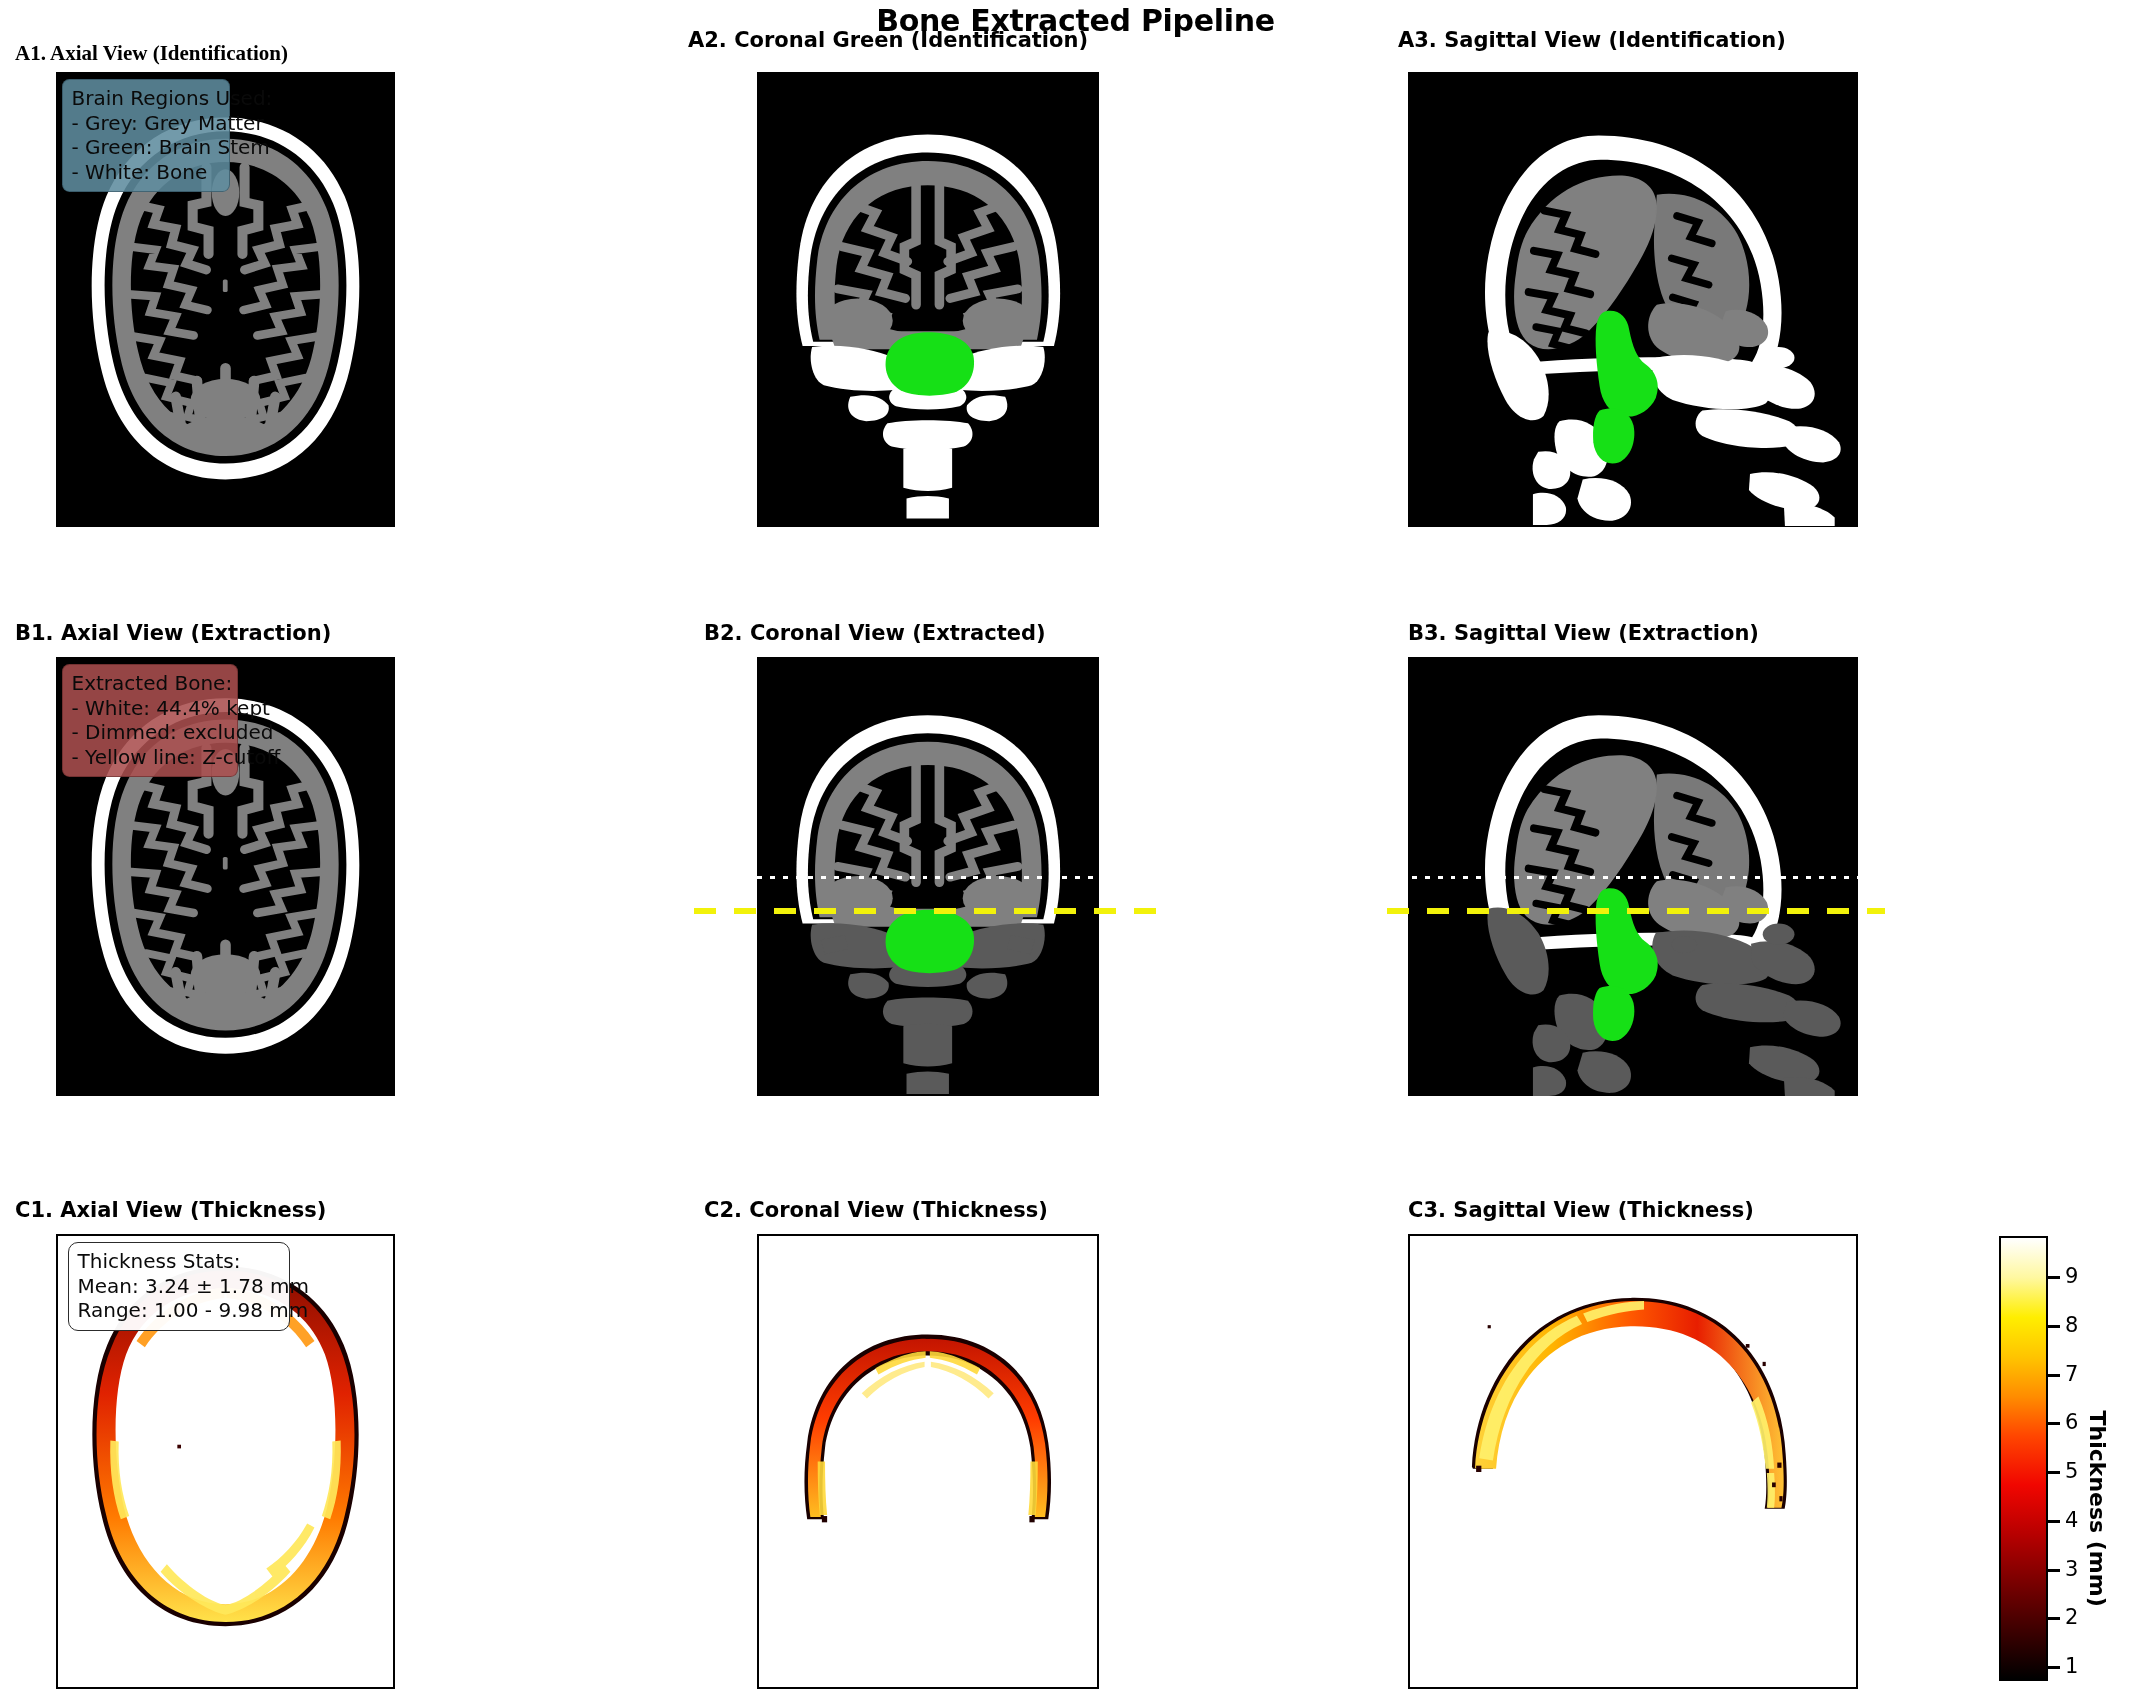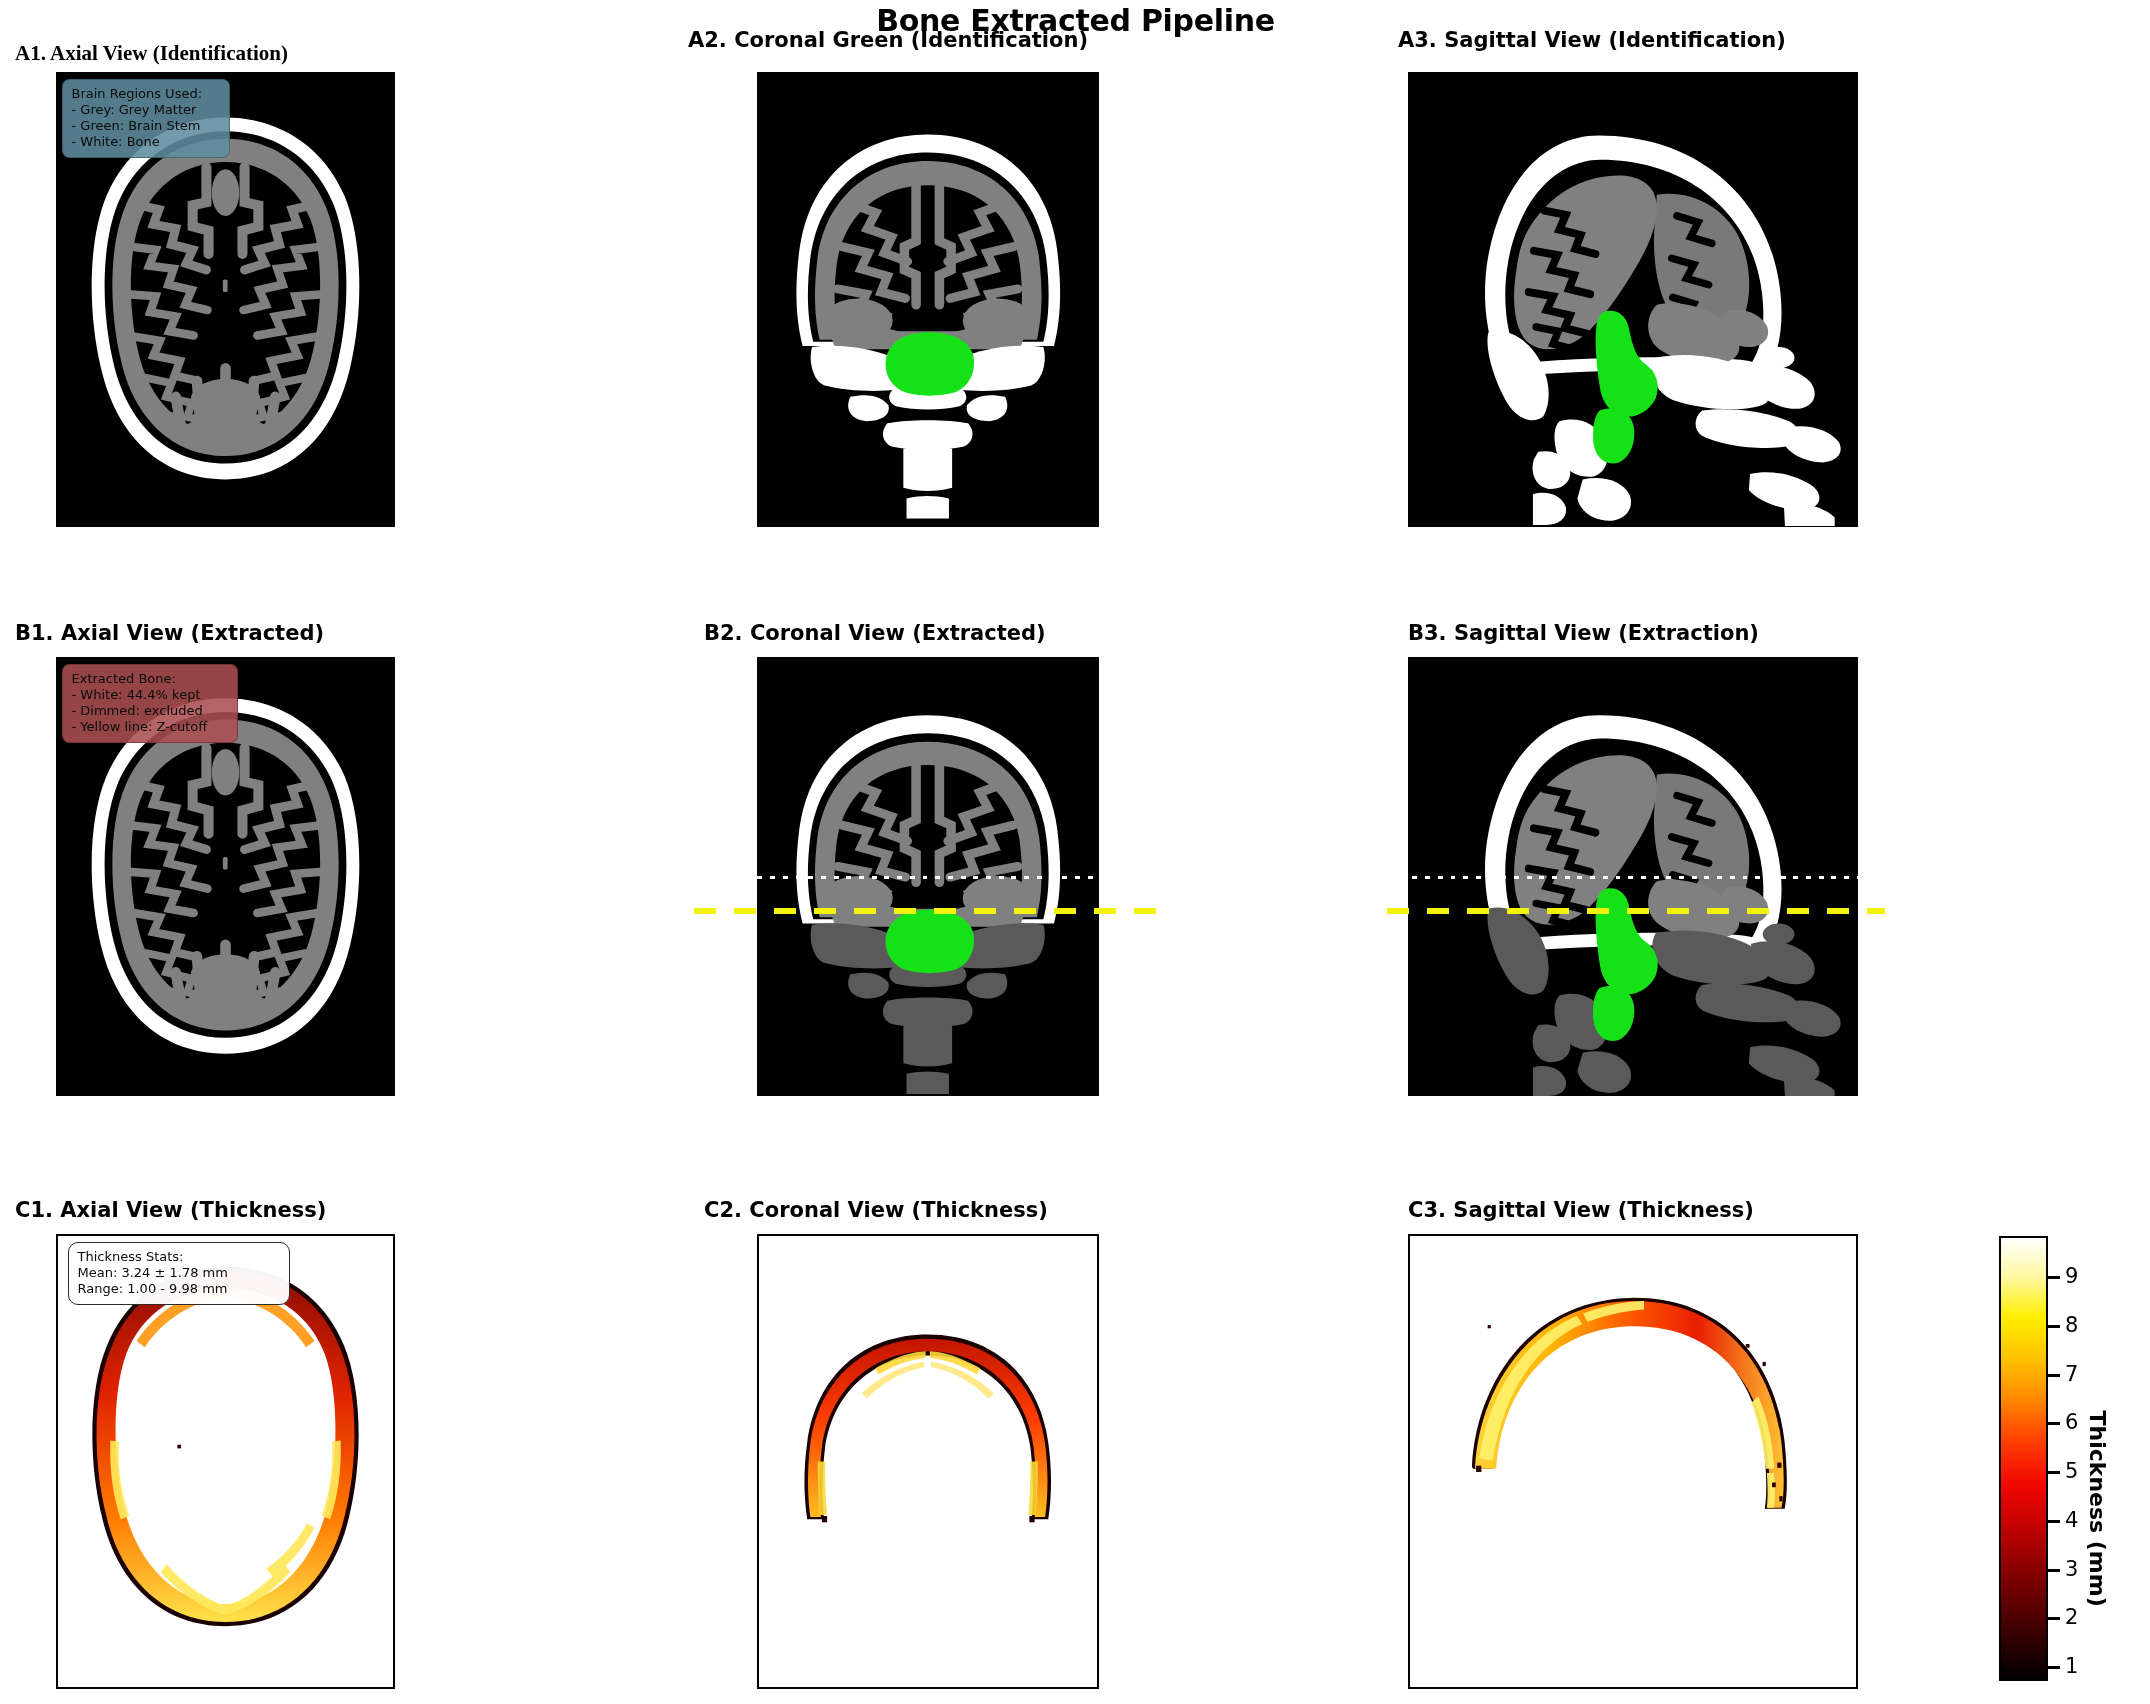--- a/index.html
+++ b/index.html
@@ -25,21 +25,21 @@
 
   .panel{ position:absolute; overflow:hidden; }
   .panel.dark{ background:#000; }
   .panel.light{ background:#fff; border:2.6px solid #000; }
 
   .panel svg{ display:block; width:100%; height:100%; }
 
   
   .infobox{
     position:absolute; border-radius:7.4px; padding:6.4px 8.5px 7.4px 8.5px;
-    font-size:13px; line-height:1.22; color:#0a0a0a;
+    font-size:20px; line-height:1.22; color:#0a0a0a;
     font-family:"DejaVu Sans", sans-serif; white-space:pre;
     z-index:7;
   }
   .infobox.blue{ background:rgba(95,140,158,0.88); border:1.1px solid rgba(40,70,84,0.55); }
   .infobox.red { background:rgba(170,78,78,0.88); border:1.1px solid rgba(90,35,35,0.55); }
   .infobox.white{ background:rgba(255,255,255,0.96); border:1.6px solid #2c2c2c; border-radius:10px; }
 
   
   .cutline-yellow{
     position:absolute; height:6.4px; z-index:6;
@@ -213,21 +213,21 @@
       <path d="M710 818 C746 812 786 822 806 842 L806 858 L712 858 Z"></path>
       <ellipse cx="700" cy="540" rx="30" ry="20"></ellipse>
       <ellipse cx="522" cy="560" rx="24" ry="16"></ellipse>
     </g>
 
     <path d="M374 452 C398 448 414 462 418 488 C424 518 432 540 448 552 C468 566 478 590 468 616 C456 642 428 656 404 650 C380 644 366 622 362 594 C356 552 352 510 356 478 C360 460 366 454 374 452 Z" fill="#16e016"></path>
     <path d="M362 640 C392 630 418 640 426 668 C432 698 420 728 398 738 C374 746 354 730 350 700 C348 672 352 650 362 640 Z" fill="#16e016"></path>
   </svg>
 </div>
 
-<div class="panel-title" style="left:15px; top:621px;">B1. Axial View (Extracted)</div>
+<div class="panel-title" style="left:15px; top:621px;">B1. Axial View (Extraction)</div>
 <div class="panel-title" style="left:704px; top:621px;">B2. Coronal View (Extracted)</div>
 <div class="panel-title" style="left:1408px; top:621px;">B3. Sagittal View (Extraction)</div>
 
 <div class="panel dark" id="p-b1" style="left:56px; top:657px; width:339px; height:439px;">
   <svg viewBox="0 0 640 830" preserveAspectRatio="none">
     <rect width="640" height="830" fill="#000"></rect>
     <path d="M320 78 C420 78 505 132 545 226 C580 310 580 442 555 546 C525 672 440 750 320 750 C200 750 115 672 85 546 C60 442 60 310 95 226 C135 132 220 78 320 78 Z" fill="#ffffff"></path>
     <path d="M320 104 C410 104 487 154 523 238 C555 316 555 438 532 534 C505 648 428 720 320 720 C212 720 135 648 108 534 C85 438 85 316 117 238 C153 154 230 104 320 104 Z" fill="#000000"></path>
     <g fill="#808080">
       <path d="M320 118 C408 118 478 166 510 246 C540 318 540 436 518 528 C494 636 420 706 320 706 C220 706 146 636 122 528 C100 436 100 318 130 246 C162 166 232 118 320 118 Z

